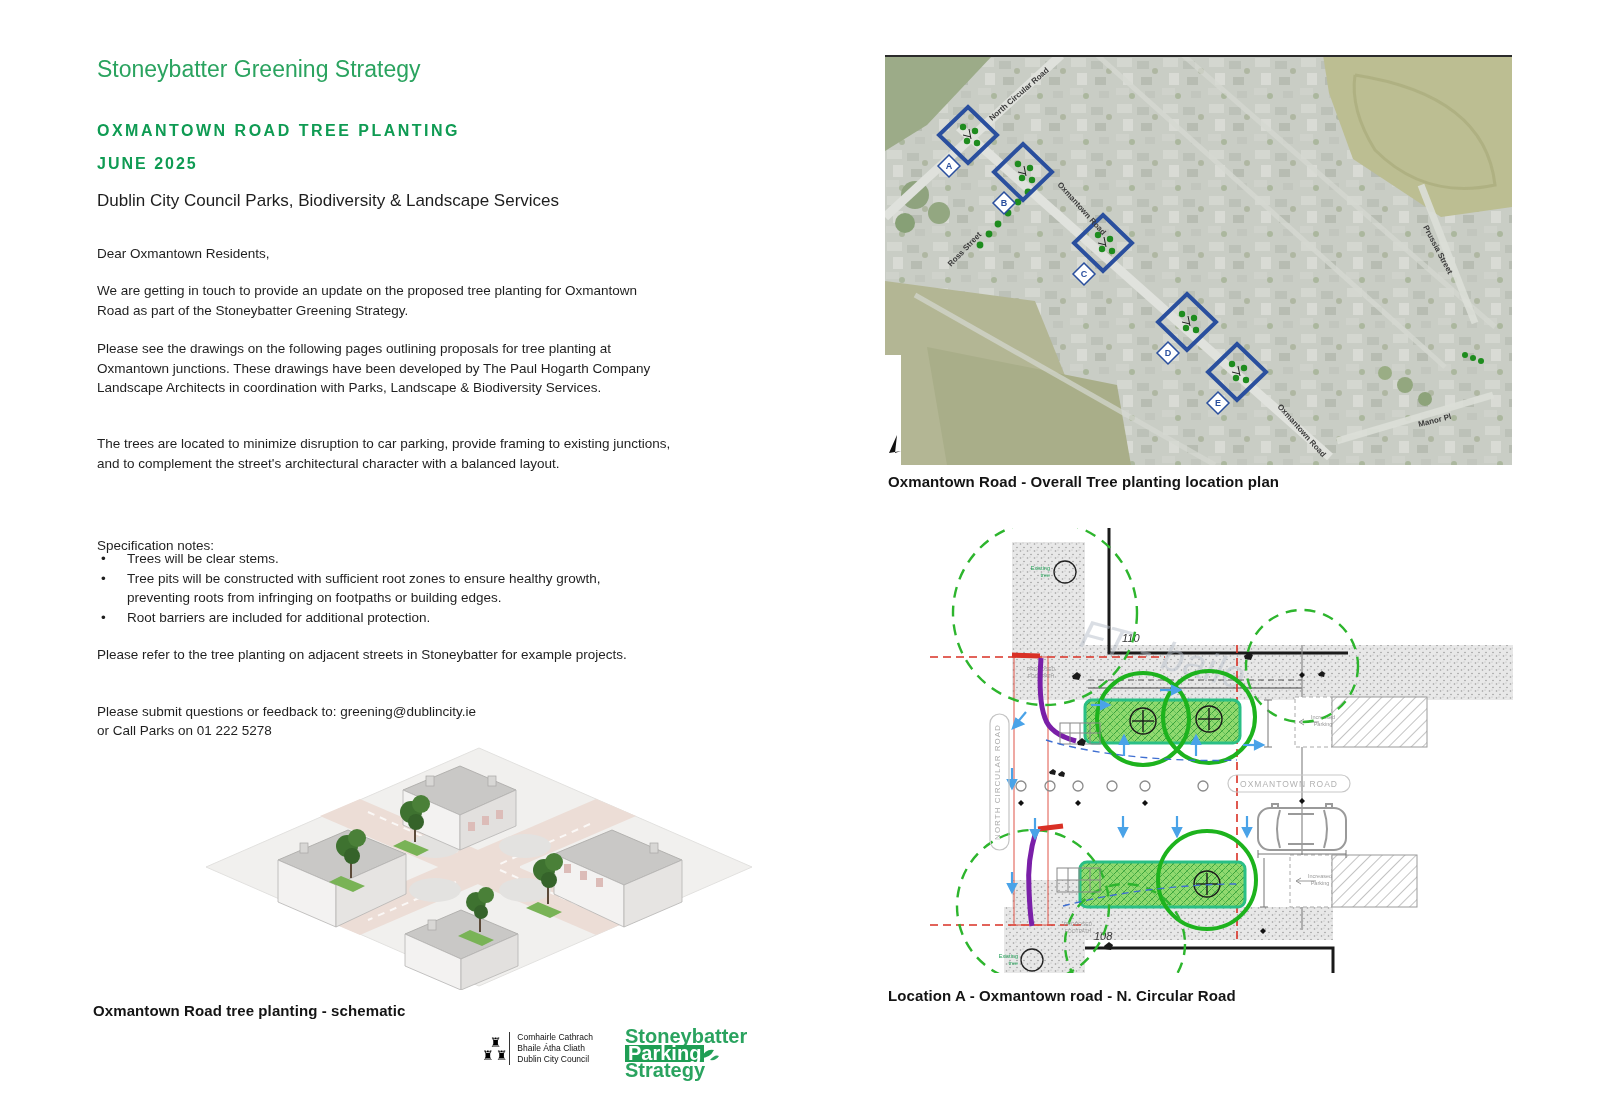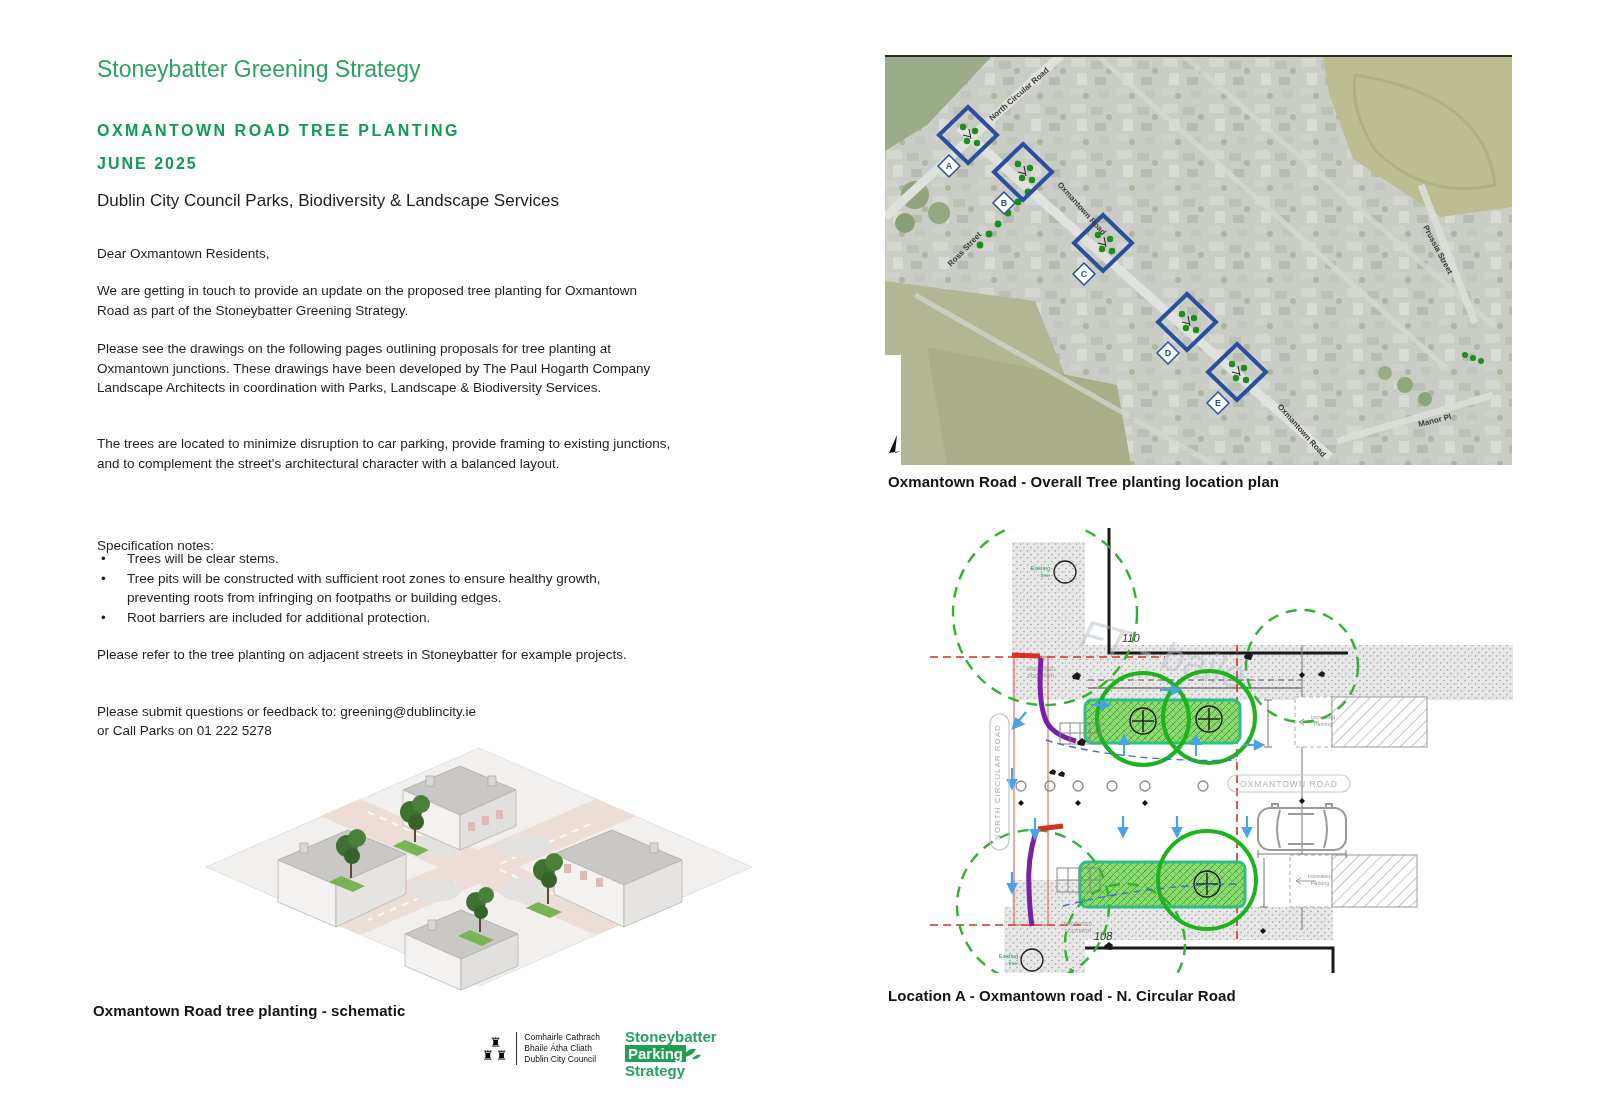--- a/index.html
+++ b/index.html
@@ -7,22 +7,22 @@
        font-family:"Liberation Sans", sans-serif;color:#222;}
   .abs{position:absolute;}
   .title{font-size:23px;color:#2aa35f;}
   .subhead{font-size:16px;font-weight:bold;color:#0f9b53;letter-spacing:2.5px;}
   .byline{font-size:17px;color:#1d1d1d;}
   .body-txt{font-size:13.5px;line-height:19.5px;color:#1f1f1f;width:575px;}
   .bullet-row{display:flex;font-size:13.5px;line-height:19.5px;color:#1f1f1f;width:570px;}
   .bullet-dot{width:26px;flex:0 0 26px;padding-left:4px;}
   .caption{font-size:15px;font-weight:600;color:#141414;letter-spacing:.1px;}
   .dcc-castles{display:flex;flex-direction:column;align-items:center;line-height:13px;color:#000;}
-  .dcc-text{font-size:8.5px;line-height:11px;color:#111;border-left:1px solid #333;padding-left:7px;margin-left:7px;}
-  .sgs{font-size:15px;font-weight:bold;color:#2aa35f;line-height:17px;}
+  .dcc-text{font-size:8.5px;line-height:11px;color:#111;border-left:1px solid #333;padding-left:7px;}
+  .sgs{font-size:20px;font-weight:bold;color:#2aa35f;line-height:17px;}
   .sgs-green-box{background:#1f9e54;color:#fff;display:inline-block;padding:0 3px;position:relative;}
 </style>
 </head>
 <body>
 
 <div class="abs title" style="left:97px;top:56px;">Stoneybatter Greening Strategy</div>
 <div class="abs subhead" style="left:97px;top:122px;">OXMANTOWN ROAD TREE PLANTING</div>
 <div class="abs subhead" style="left:97px;top:155px;letter-spacing:2px;">JUNE 2025</div>
 <div class="abs byline" style="left:97px;top:191px;">Dublin City Council Parks, Biodiversity &amp; Landscape Services</div>
 

